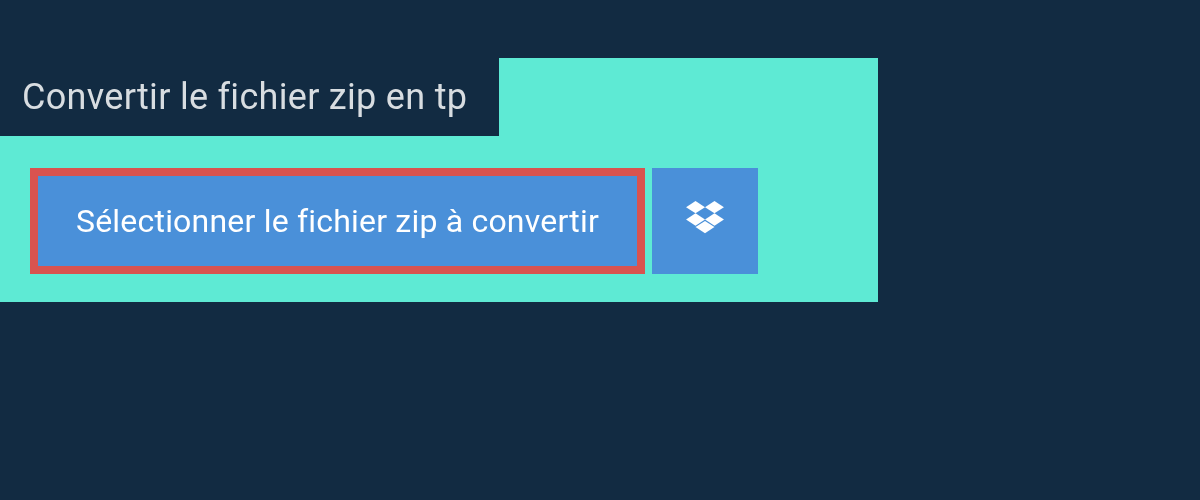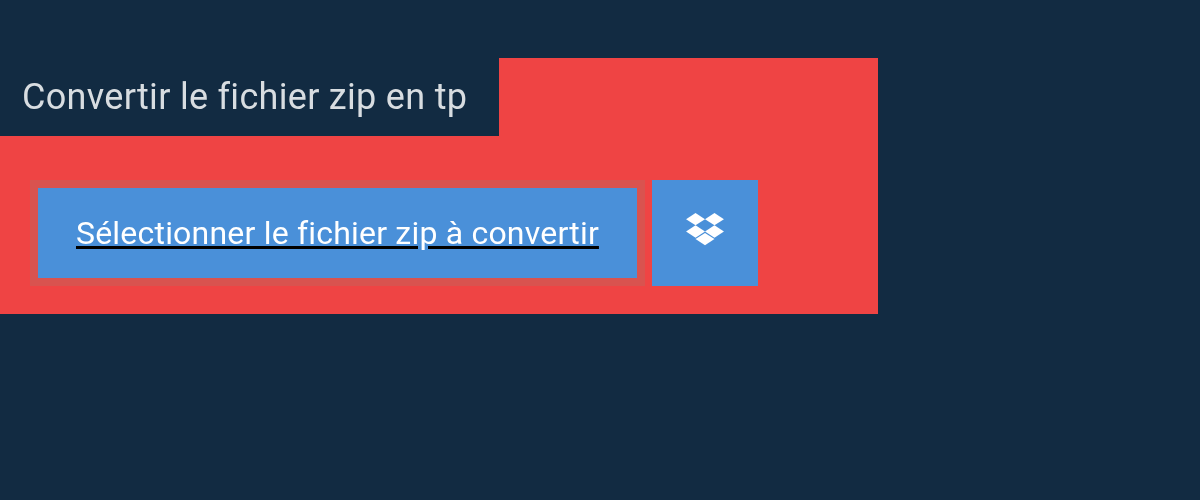--- a/index.html
+++ b/index.html
@@ -8,41 +8,40 @@
       box-sizing: border-box;
     }
     body {
       width: 1200px;
       height: 500px;
       background-color: #122b42;
       font-family: -apple-system, BlinkMacSystemFont, "Segoe UI", Roboto, Helvetica, Arial, sans-serif;
       overflow: hidden;
     }
     .panel {
-      background-color: #ef4444;
+      background-color: #5eead4;
       width: 878px;
       margin-top: 58px;
       padding-bottom: 28px;
-      text-decoration: underline;
     }
     .title-bar {
       display: inline-block;
       background-color: #122b42;
       padding: 18px 32px 18px 22px;
     }
     .title-text {
       color: #d8dde1;
       font-size: 36px;
       font-weight: 400;
       letter-spacing: 0.3px;
     }
     .button-row {
       display: flex;
       gap: 7px;
-      margin: 44px 0 0 30px;
+      margin: 32px 0 0 30px;
     }
     .select-button {
       background-color: #4a90d9;
       border: 8px solid #d9534f;
       color: #ffffff;
       font-size: 32px;
       font-weight: 400;
       padding: 26px 38px;
       cursor: pointer;
       letter-spacing: 0.2px;

